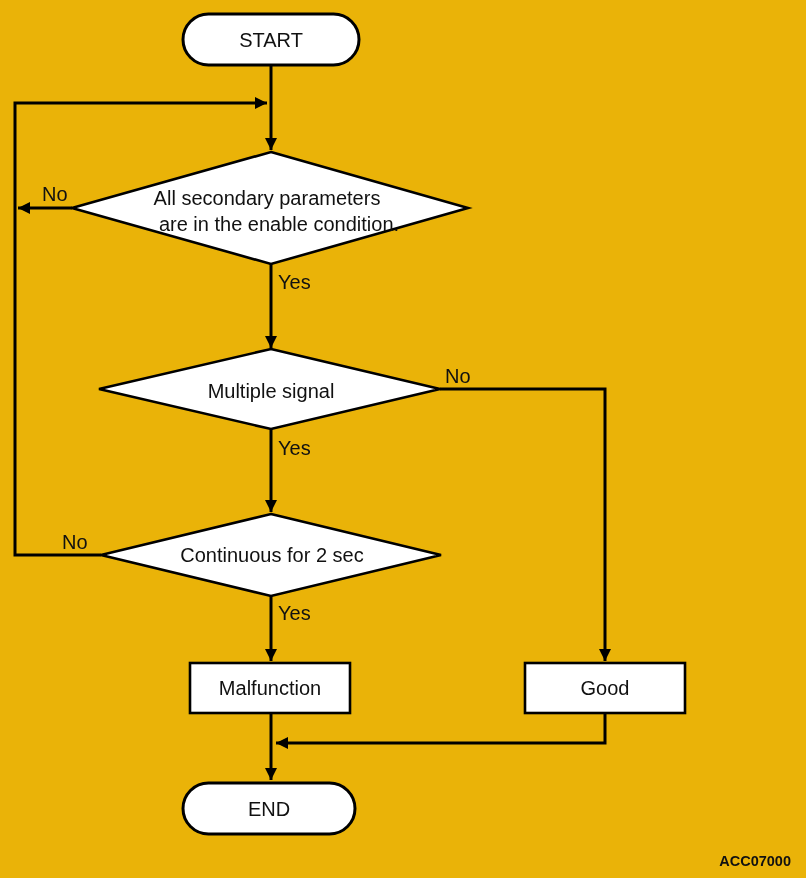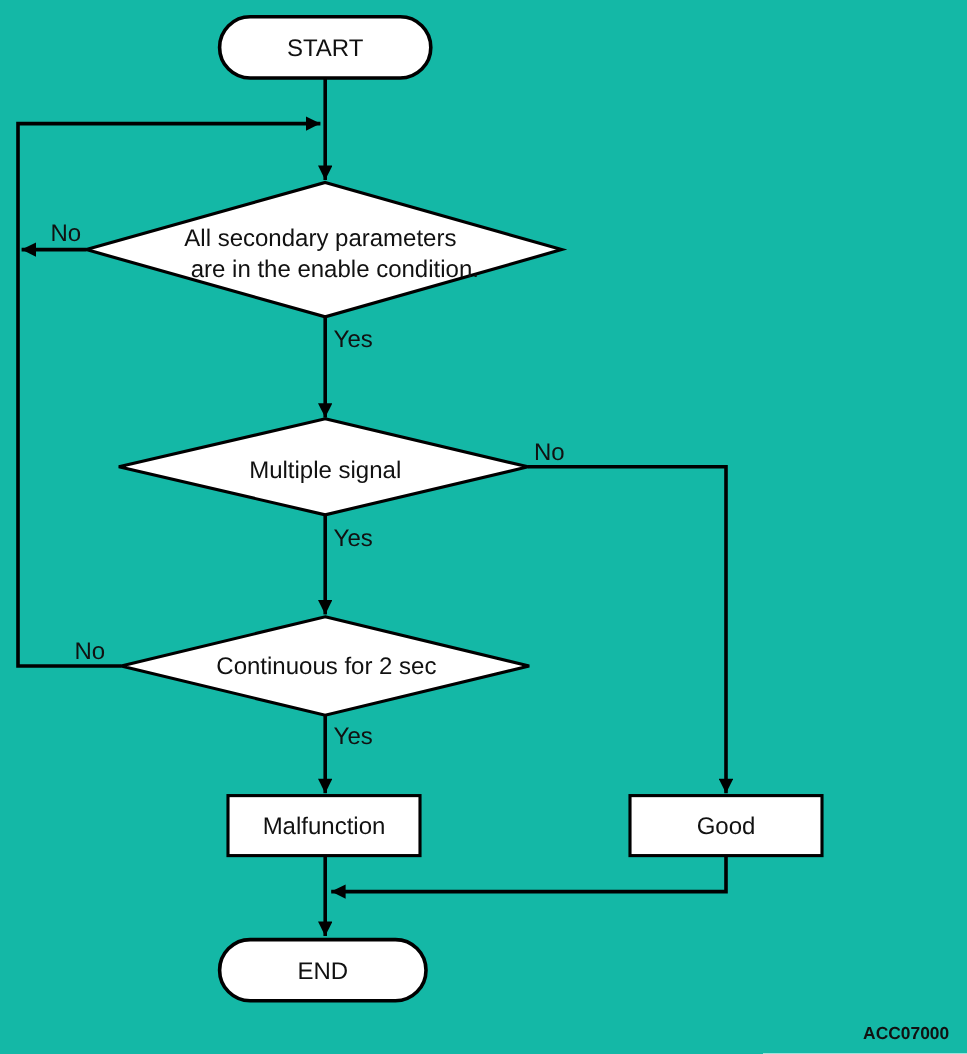--- a/index.html
+++ b/index.html
@@ -4,21 +4,21 @@
 <style>
   html, body {
     margin: 0;
     padding: 0;
     background: #ffffff;
   }
   .stage {
     position: relative;
     width: 806px;
     height: 878px;
-    background: #14b8a6;
+    background: #eab308;
     overflow: hidden;
   }
   svg {
     display: block;
   }
   .edge {
     stroke: #000000;
     stroke-width: 3;
     fill: none;
   }

